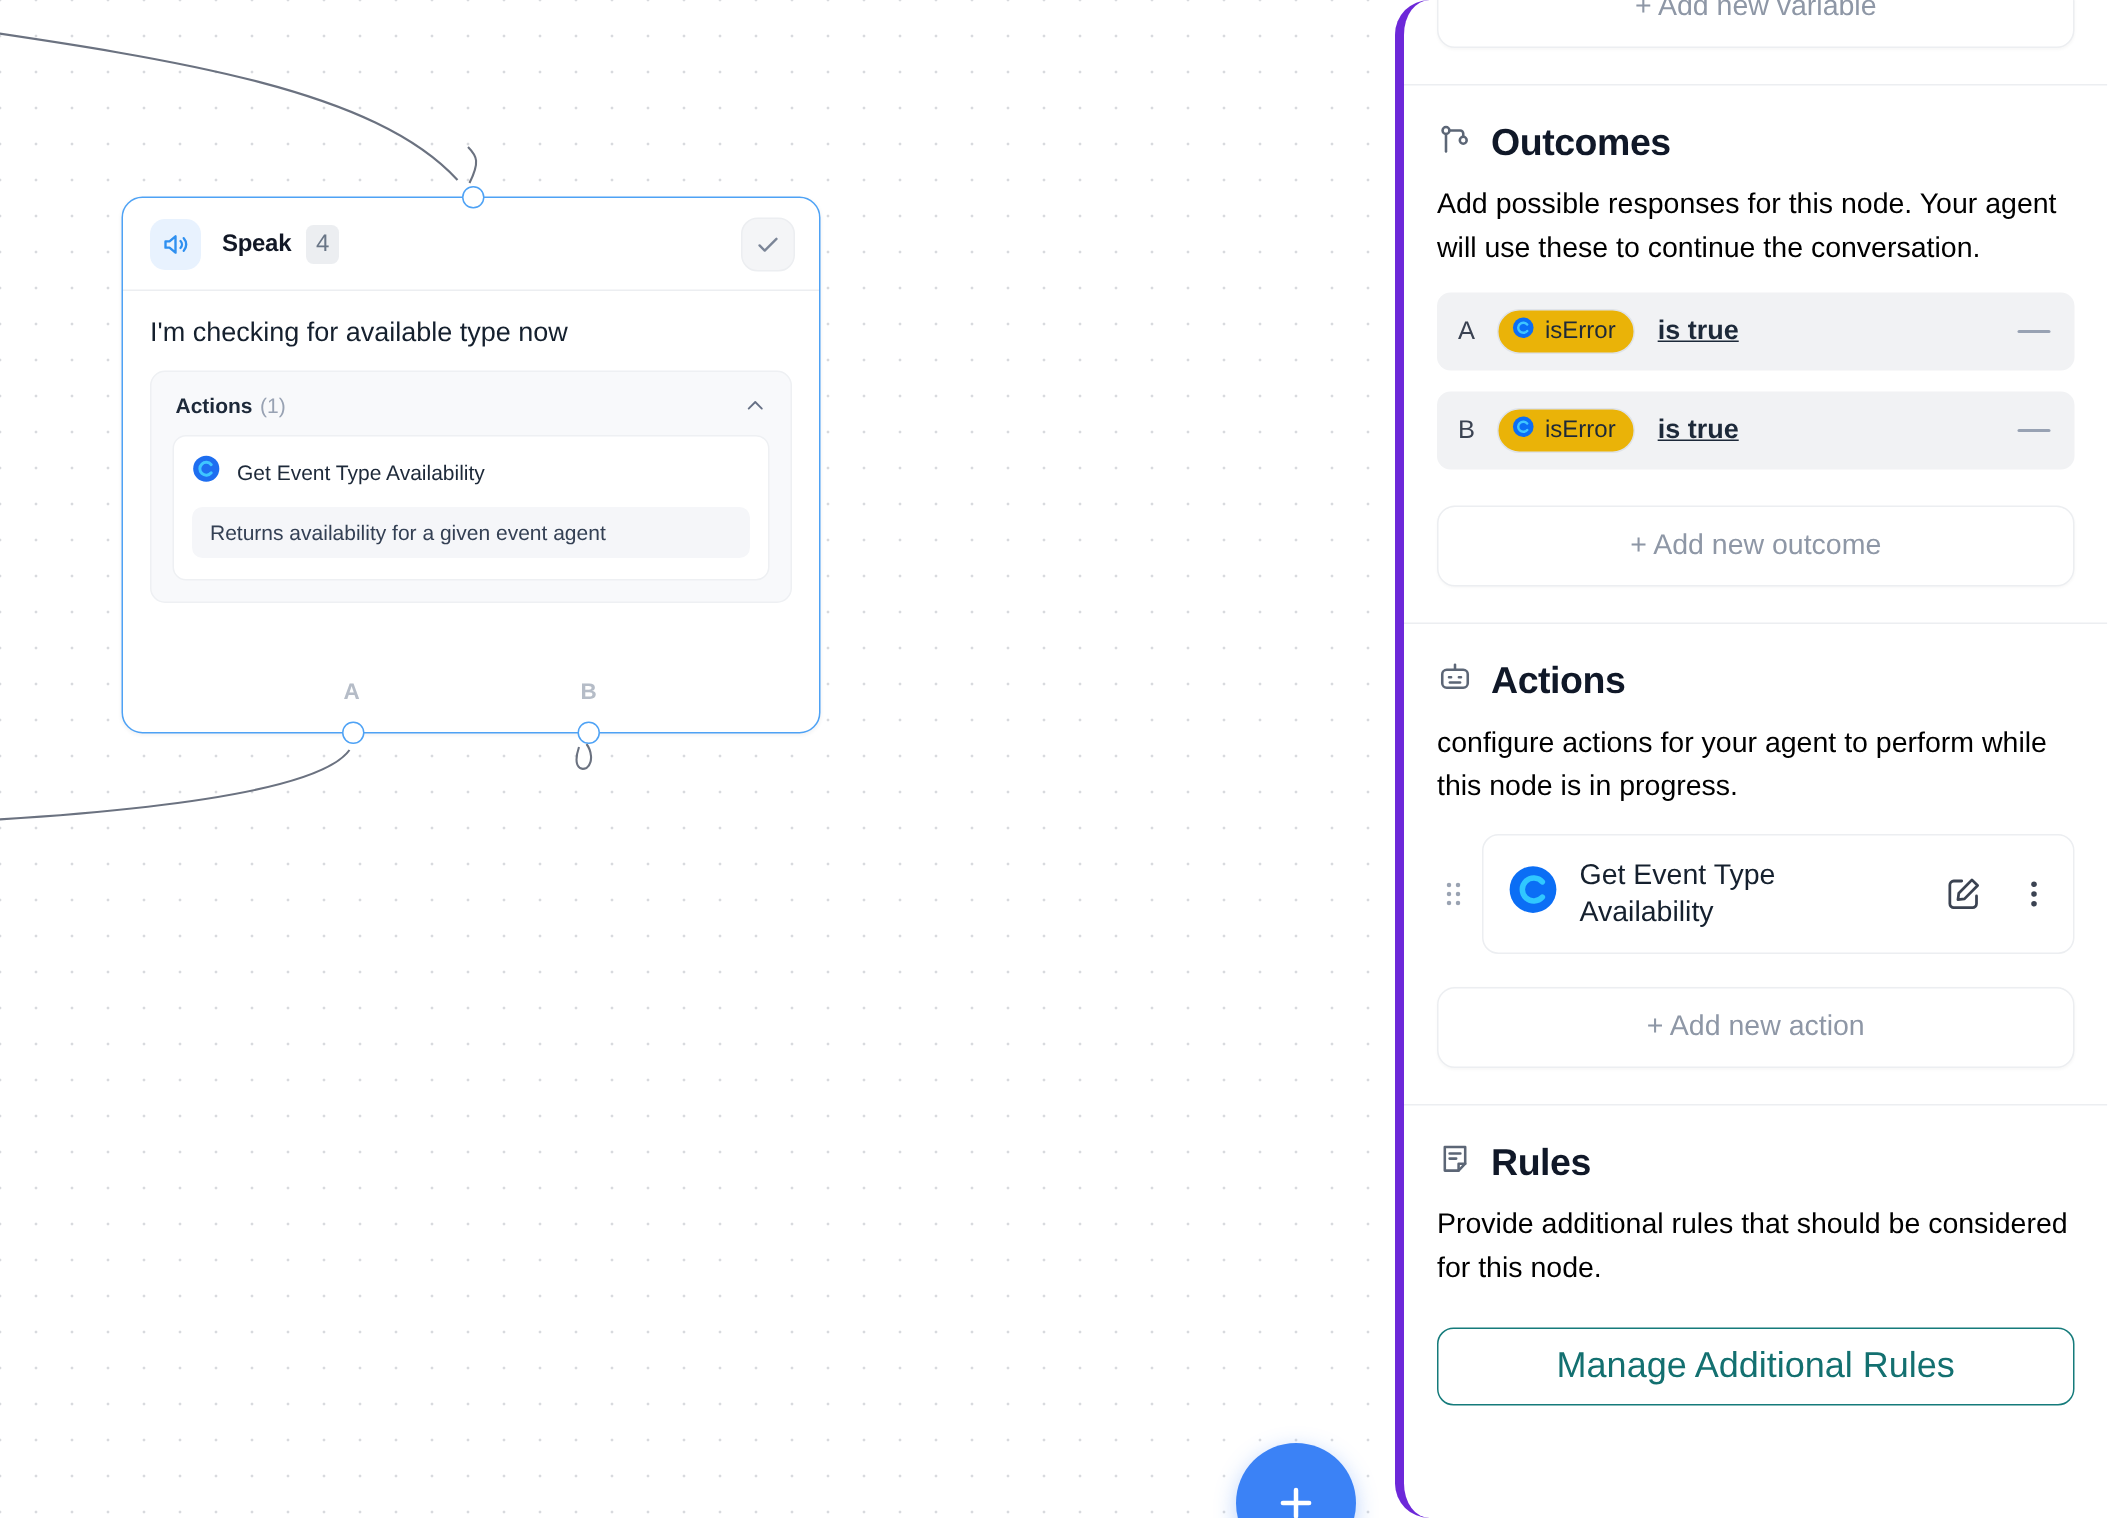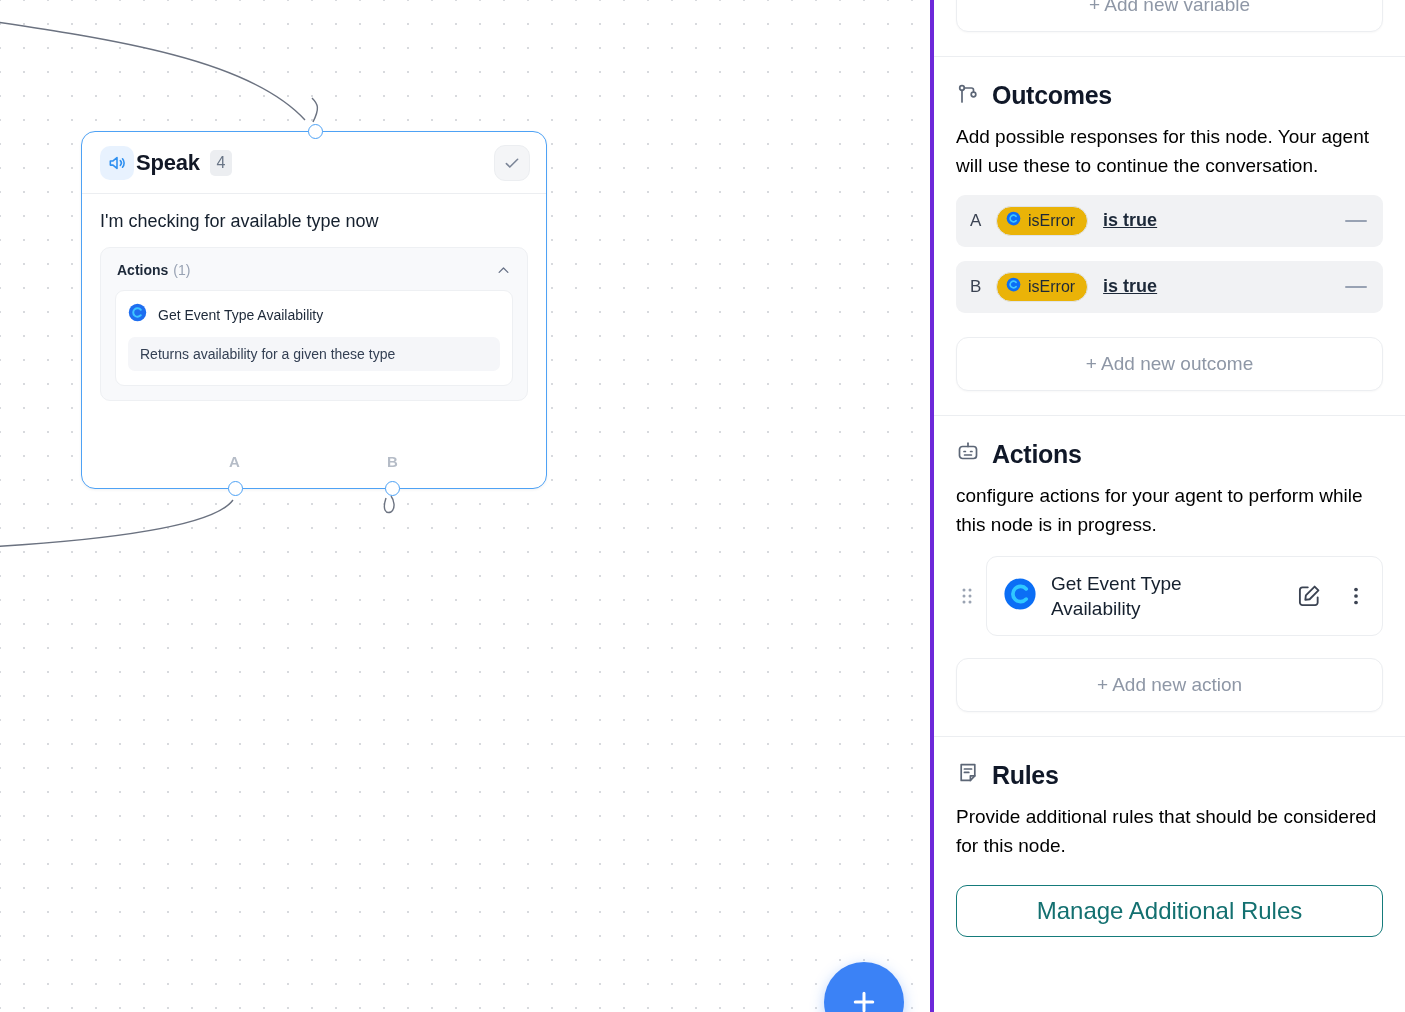--- a/index.html
+++ b/index.html
@@ -39,22 +39,22 @@
     height: 62px; padding: 0 16px 0 18px;
     border-bottom: 1px solid #eceef1;
   }
   .node-icon-sq {
     width: 34px; height: 34px; border-radius: 10px;
     background: #e8f2fe;
     display: flex; align-items: center; justify-content: center;
     flex: 0 0 auto;
   }
   .node-title {
-    margin-left: 2px;
-    font-size: 22px; font-weight: 700; color: #121826;
+    margin-left: 14px;
+    font-size: 16px; font-weight: 700; color: #121826;
     letter-spacing: -.2px;
   }
   .node-badge {
     margin-left: 10px;
     min-width: 22px; height: 26px; padding: 0 6px;
     background: #eceef1; border-radius: 5px;
     display: flex; align-items: center; justify-content: center;
     font-size: 16px; color: #697586; font-weight: 500;
   }
   .node-check {
@@ -123,22 +123,23 @@
     box-shadow: 0 4px 14px rgba(59,130,246,.35);
     display: flex; align-items: center; justify-content: center;
     cursor: pointer;
   }
 
   
   #panel {
     position: absolute; right: 0; top: 0;
     width: 475px; height: 1012px;
     background: #ffffff;
-    border-left: 4px solid #6d28d9;
+    border-left: 6px solid #6d28d9;
     overflow: hidden;
+    border-radius: 23px;
   }
   .section { padding: 0 22px; }
   .sec-divider { height: 1px; background: #eceef1; margin: 0; }
 
   .ghost-btn {
     width: 100%;
     border: 1px solid #eceef1;
     border-radius: 12px;
     background: #ffffff;
     color: #8e97a6;
@@ -279,21 +280,21 @@
           <div class="action-card">
             <div class="action-card-row">
               <span>
                 <svg width="19" height="19" viewBox="0 0 24 24">
                   <circle cx="12" cy="12" r="11" fill="#1e6ef0"></circle>
                   <path d="M16.2 8.6a5.4 5.4 0 1 0 0 6.8" fill="none" stroke="#3fc6ff" stroke-width="2.5" stroke-linecap="round"></path>
                 </svg>
               </span>
               <span class="action-card-name">Get Event Type Availability</span>
             </div>
-            <div class="action-desc">Returns availability for a given these type</div>
+            <div class="action-desc">Returns availability for a given event agent</div>
           </div>
         </div>
       </div>
 
       <div class="handle" style="left:226px; top:-8px;"></div>
       <div class="handle" style="left:146px; bottom:-8px;"></div>
       <div class="handle" style="left:303px; bottom:-8px;"></div>
       <div class="handle-label" style="left:147px; bottom:18px;">A</div>
       <div class="handle-label" style="left:305px; bottom:18px;">B</div>
     </div>

